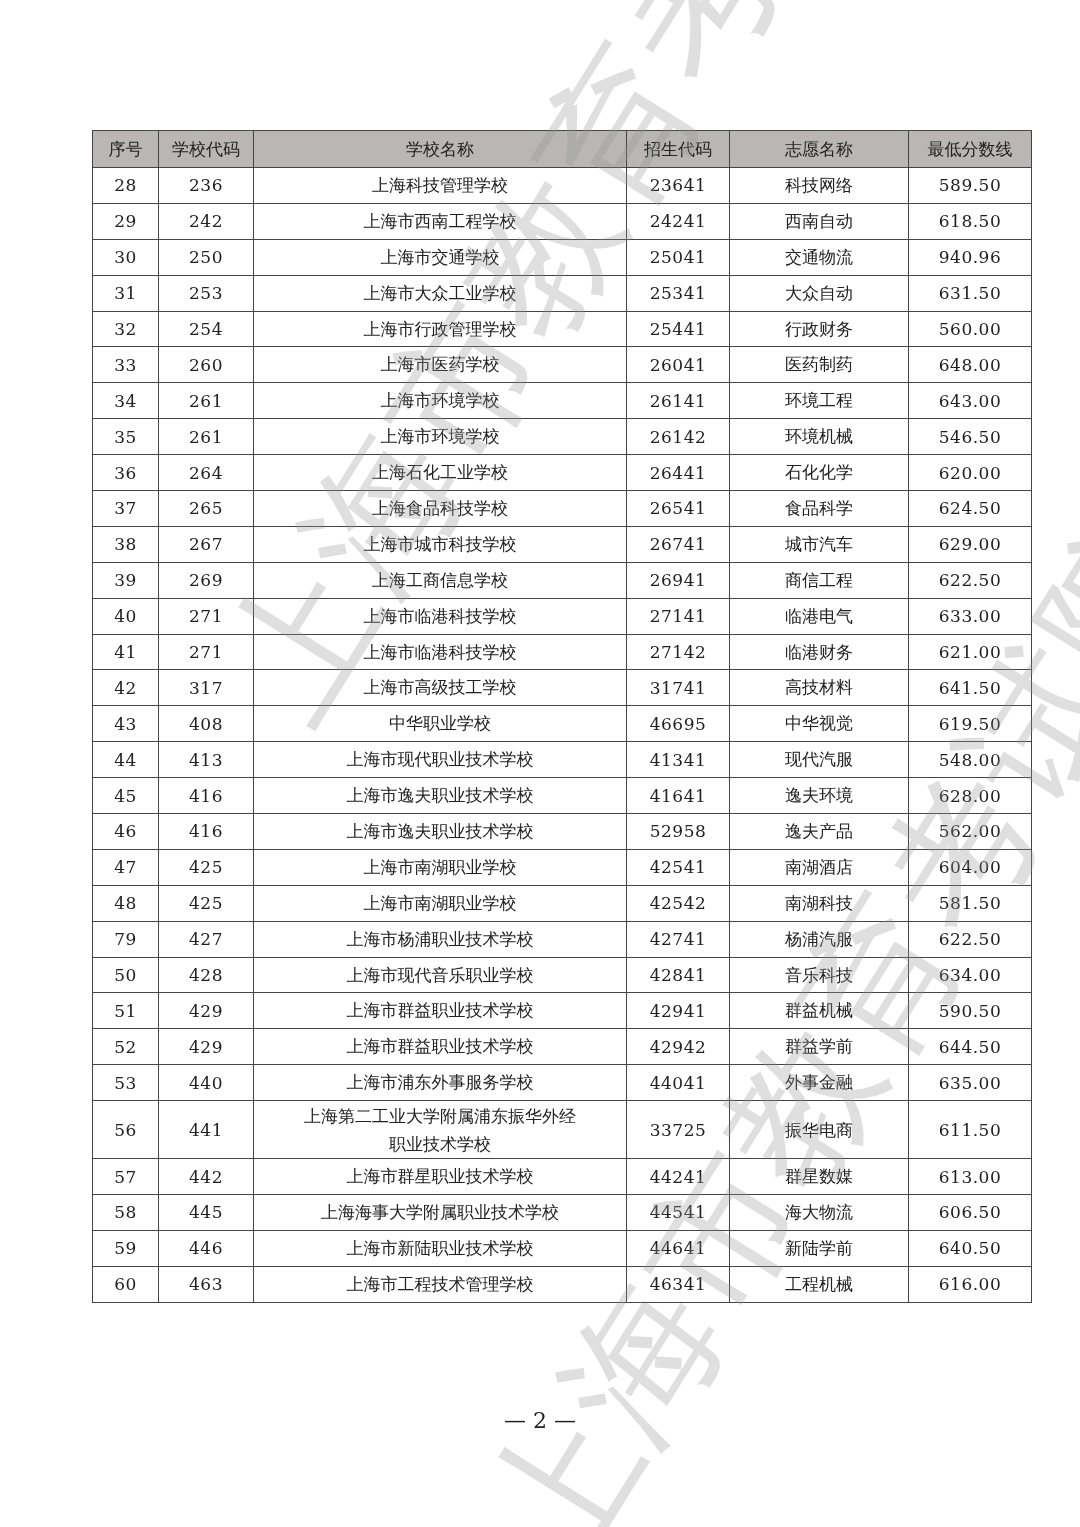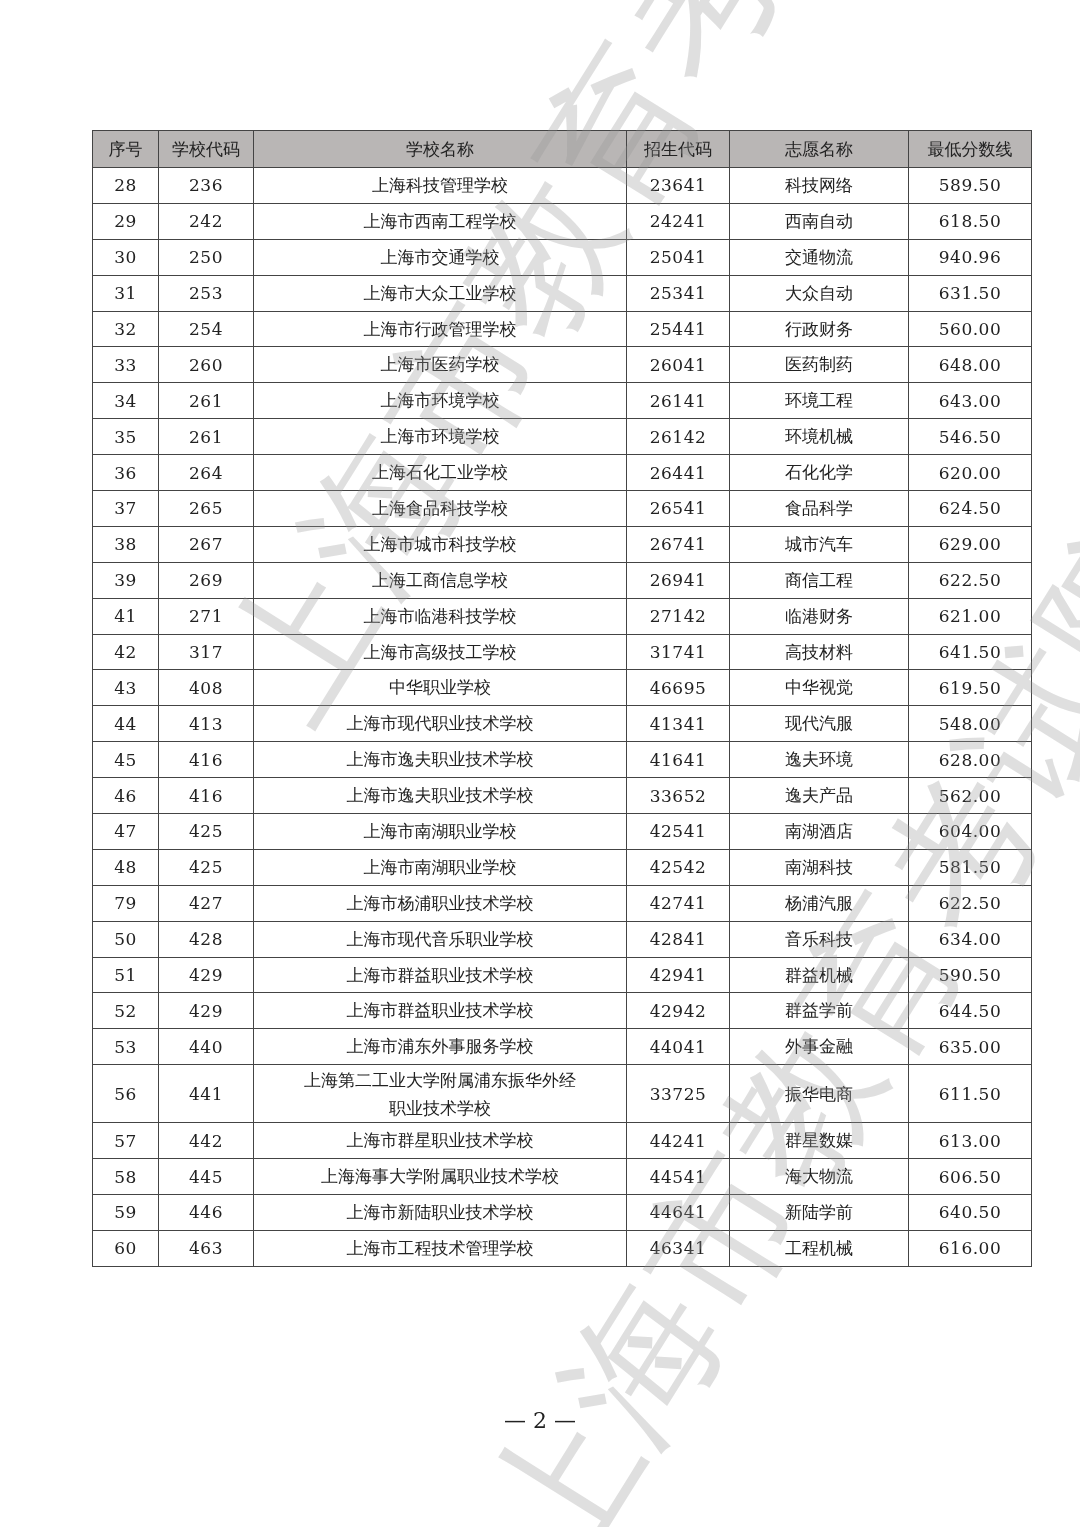--- a/index.html
+++ b/index.html
@@ -137,20 +137,28 @@
         </tr>
         <tr>
           <td class="num">39</td>
           <td class="num">269</td>
           <td>上海工商信息学校</td>
           <td class="num">26941</td>
           <td>商信工程</td>
           <td class="num">622.50</td>
         </tr>
         <tr>
+          <td class="num">40</td>
+          <td class="num">271</td>
+          <td>上海市临港科技学校</td>
+          <td class="num">27141</td>
+          <td>临港电气</td>
+          <td class="num">633.00</td>
+        </tr>
+        <tr>
           <td class="num">41</td>
           <td class="num">271</td>
           <td>上海市临港科技学校</td>
           <td class="num">27142</td>
           <td>临港财务</td>
           <td class="num">621.00</td>
         </tr>
         <tr>
           <td class="num">42</td>
           <td class="num">317</td>
@@ -180,21 +188,21 @@
           <td class="num">416</td>
           <td>上海市逸夫职业技术学校</td>
           <td class="num">41641</td>
           <td>逸夫环境</td>
           <td class="num">628.00</td>
         </tr>
         <tr>
           <td class="num">46</td>
           <td class="num">416</td>
           <td>上海市逸夫职业技术学校</td>
-          <td class="num">33652</td>
+          <td class="num">52958</td>
           <td>逸夫产品</td>
           <td class="num">562.00</td>
         </tr>
         <tr>
           <td class="num">47</td>
           <td class="num">425</td>
           <td>上海市南湖职业学校</td>
           <td class="num">42541</td>
           <td>南湖酒店</td>
           <td class="num">604.00</td>

